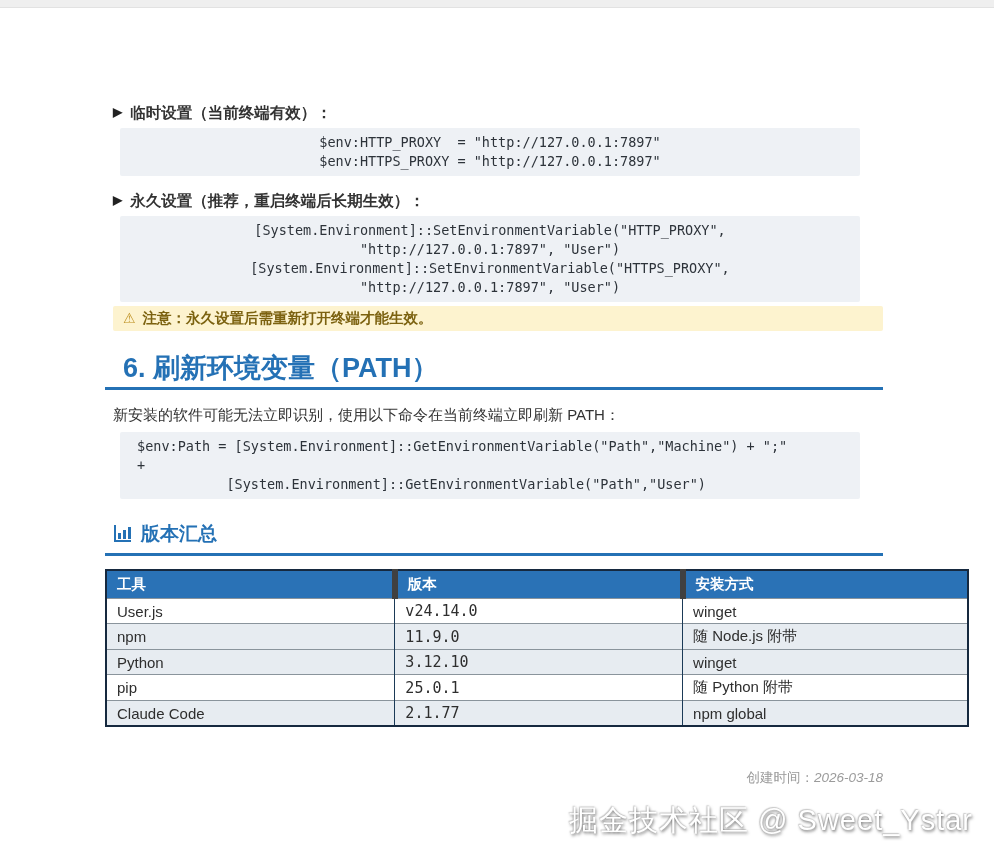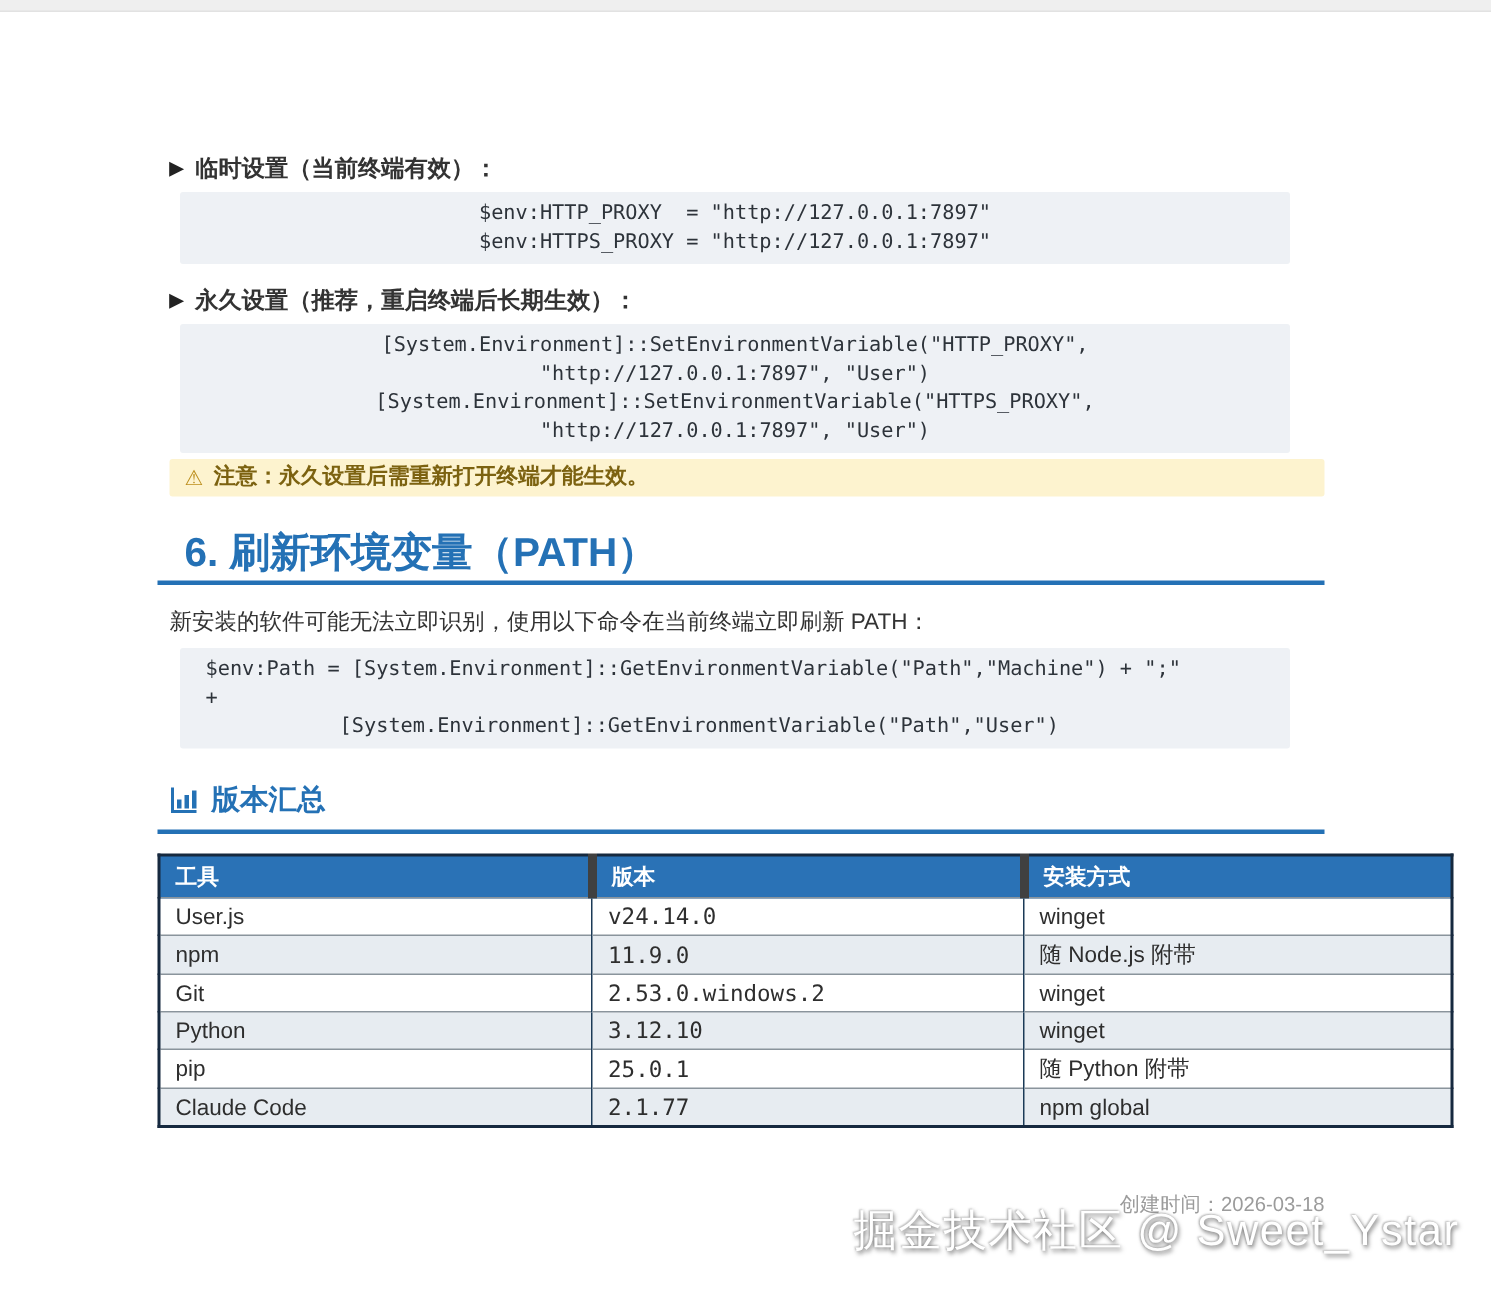--- a/index.html
+++ b/index.html
@@ -49,21 +49,21 @@
     font-size:15px;color:#2e2e2e;padding:3px 10px;height:17px;
     border-top:1px solid #8a949c;border-left:1px solid #1b3a57;
   }
   table.versions th:first-child,table.versions td:first-child{border-left:none;}
   table.versions tr.striped td{background:#e7ecf1;}
   td.version-cell{font-family:"DejaVu Sans Mono",monospace;font-size:14px;color:#12805c;}
   .col-tool{width:252px;}.col-version{width:251px;}.col-method{width:249px;}
   .footer-date{
     margin-top:42px;text-align:right;font-size:13.5px;color:#9b9b9b;padding-right:0;
   }
-  .footer-date .date-italic{}
+  .footer-date .date-italic{font-style:italic;}
   .watermark{
     position:absolute;top:801px;right:21px;font-size:29px;letter-spacing:1px;color:#ffffff;
     text-shadow:1px 2px 3px rgba(70,70,70,.6),-1px -1px 1px rgba(140,140,140,.35),0 0 2px rgba(90,90,90,.4);
   }
 </style>
 </head>
 <body>
 
 <div class="top-strip"></div>
 
@@ -135,25 +135,20 @@
       <tr>
         <td>User.js</td>
         <td class="version-cell">v24.14.0</td>
         <td>winget</td>
       </tr>
       <tr class="striped">
         <td>npm</td>
         <td class="version-cell">11.9.0</td>
         <td>随 Node.js 附带</td>
       </tr>
-      <tr>
-        <td>Git</td>
-        <td class="version-cell">2.53.0.windows.2</td>
-        <td>winget</td>
-      </tr>
       <tr class="striped">
         <td>Python</td>
         <td class="version-cell">3.12.10</td>
         <td>winget</td>
       </tr>
       <tr>
         <td>pip</td>
         <td class="version-cell">25.0.1</td>
         <td>随 Python 附带</td>
       </tr>

